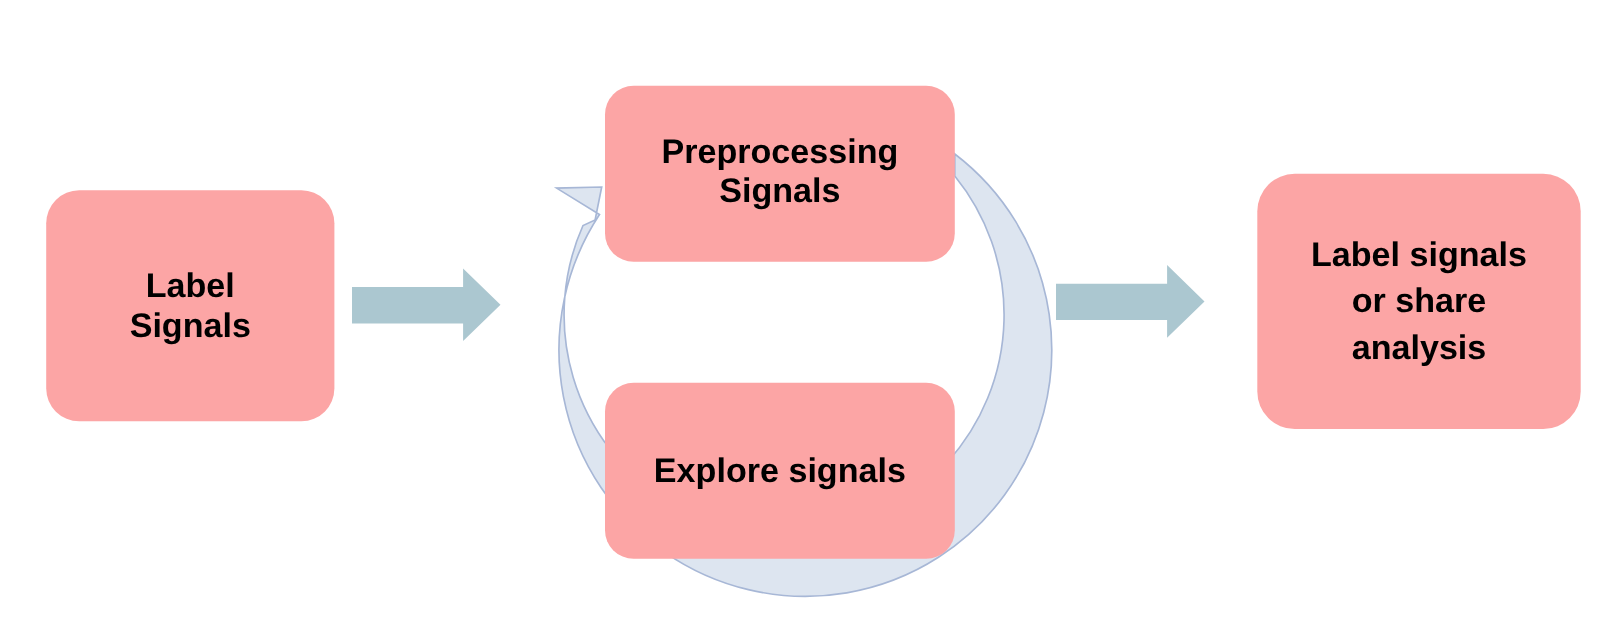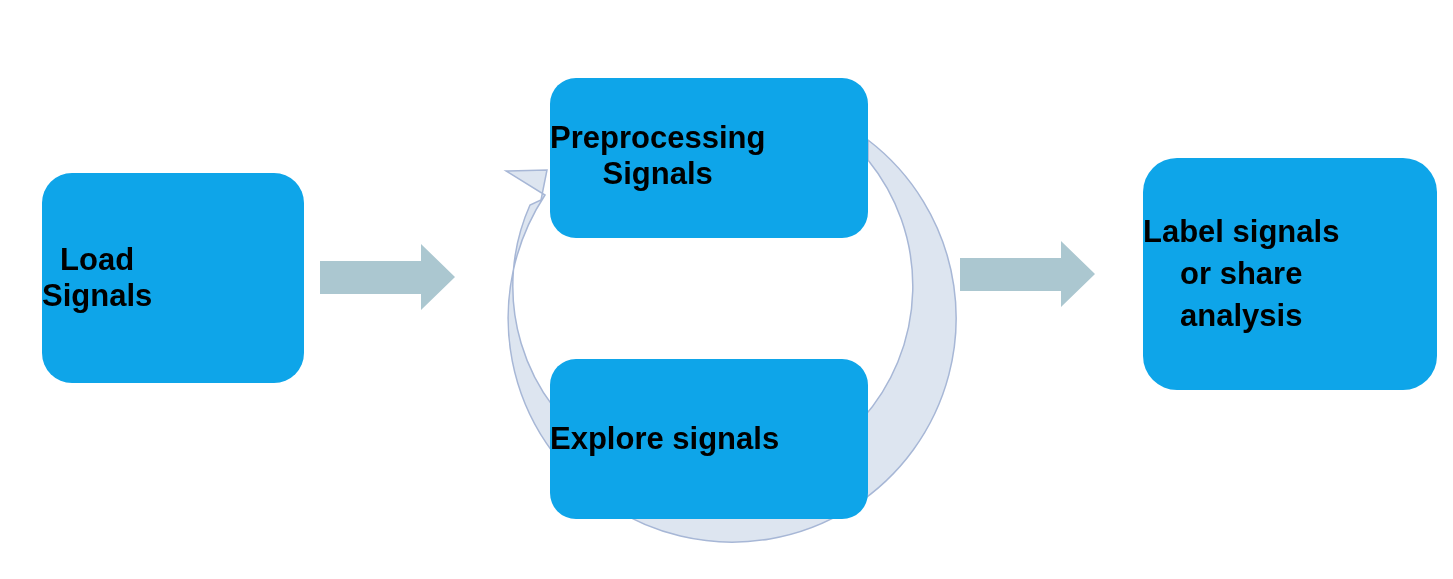--- a/index.html
+++ b/index.html
@@ -1,19 +1,19 @@
 <!DOCTYPE html>
 <html><head>
 <meta charset="utf-8">
 <style>
   html, body { margin:0; padding:0; background:#ffffff; }
   body { width:1453px; height:579px; position:relative; overflow:hidden;
          font-family:"Liberation Sans", sans-serif; }
-  .box { position:absolute; background:#0ea5e9; border-radius:30px;
-         display:flex; align-items:center; justify-content:flex-start; text-align:center;
+  .box { position:absolute; background:#fca5a5; border-radius:30px;
+         display:flex; align-items:center; justify-content:center; text-align:center;
          font-weight:bold; font-size:31px; line-height:36px; color:#000; white-space:pre-line; }
   #loop { position:absolute; left:0; top:0; }
 </style>
 </head>
 <body>
 
 <svg id="loop" width="1453" height="579">
 
   <path d="M 868 140
            A 224 224 0 1 1 545 195
@@ -22,30 +22,30 @@
            L 541 200
            L 530 205
            A 200 200 0 1 0 868 160 Z" fill="#dde5f0" stroke="#a7b7d6" stroke-width="1.5"></path>
 
   <polygon points="320,261 421,261 421,244 455,277 421,310 421,294 320,294" fill="#abc7d0"></polygon>
 
   <polygon points="960,258 1061,258 1061,241 1095,274 1061,307 1061,291 960,291" fill="#abc7d0"></polygon>
 </svg>
 
 <div class="box" style="left:42px; top:173px; width:262px; height:210px;">
-  <span>Load
+  <span>Label
 Signals</span>
 </div>
 
 <div class="box" style="left:550px; top:78px; width:318px; height:160px; border-radius:26px; align-items:flex-start; padding-top:0;">
   <span style="margin-top:42px;">Preprocessing
 Signals</span>
 </div>
 
-<div class="box" style="left:550px; top:359px; width:318px; height:160px; border-radius:26px;">
+<div class="box" style="left:550px; top:348px; width:318px; height:160px; border-radius:26px;">
   <span>Explore signals</span>
 </div>
 
 <div class="box" style="left:1115px; top:158px; width:294px; height:232px; border-radius:34px;margin-left:28px;">
   <span style="line-height:42px;">Label signals
 or share
 analysis</span>
 </div>
 
 </body></html>

